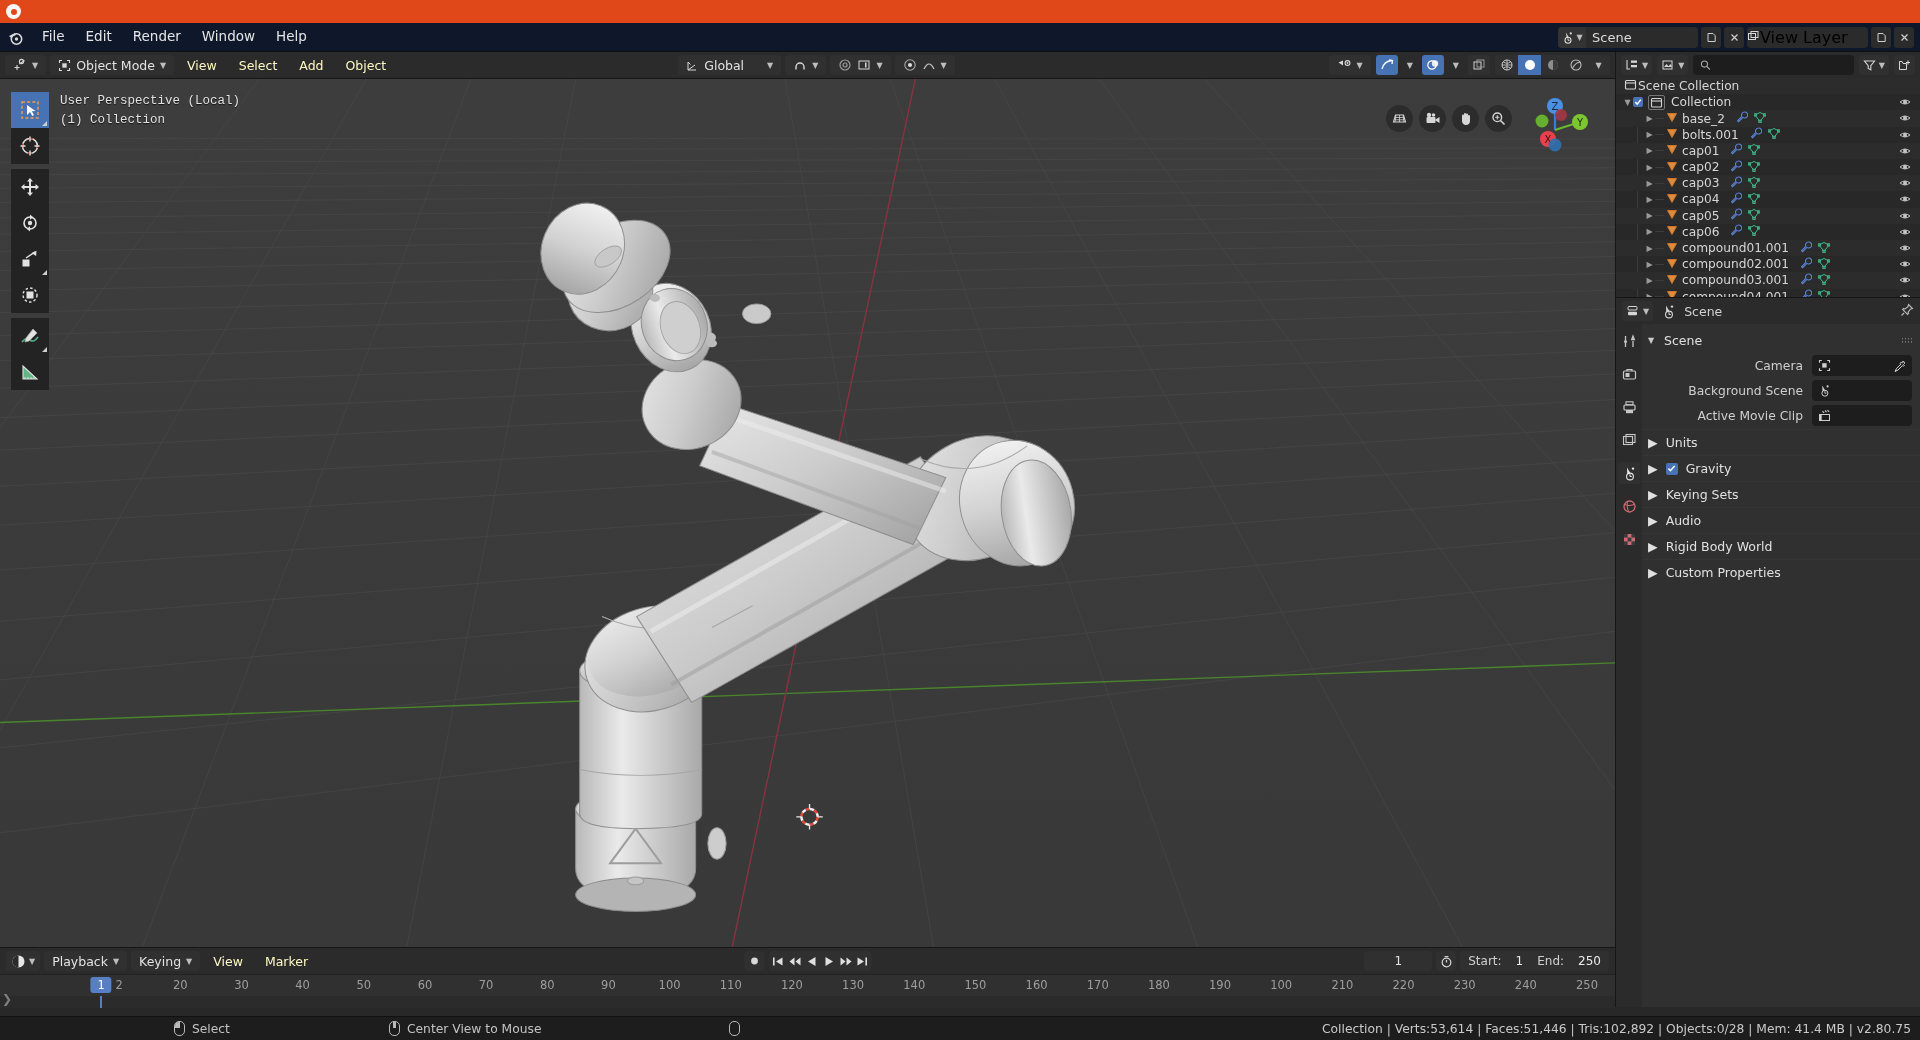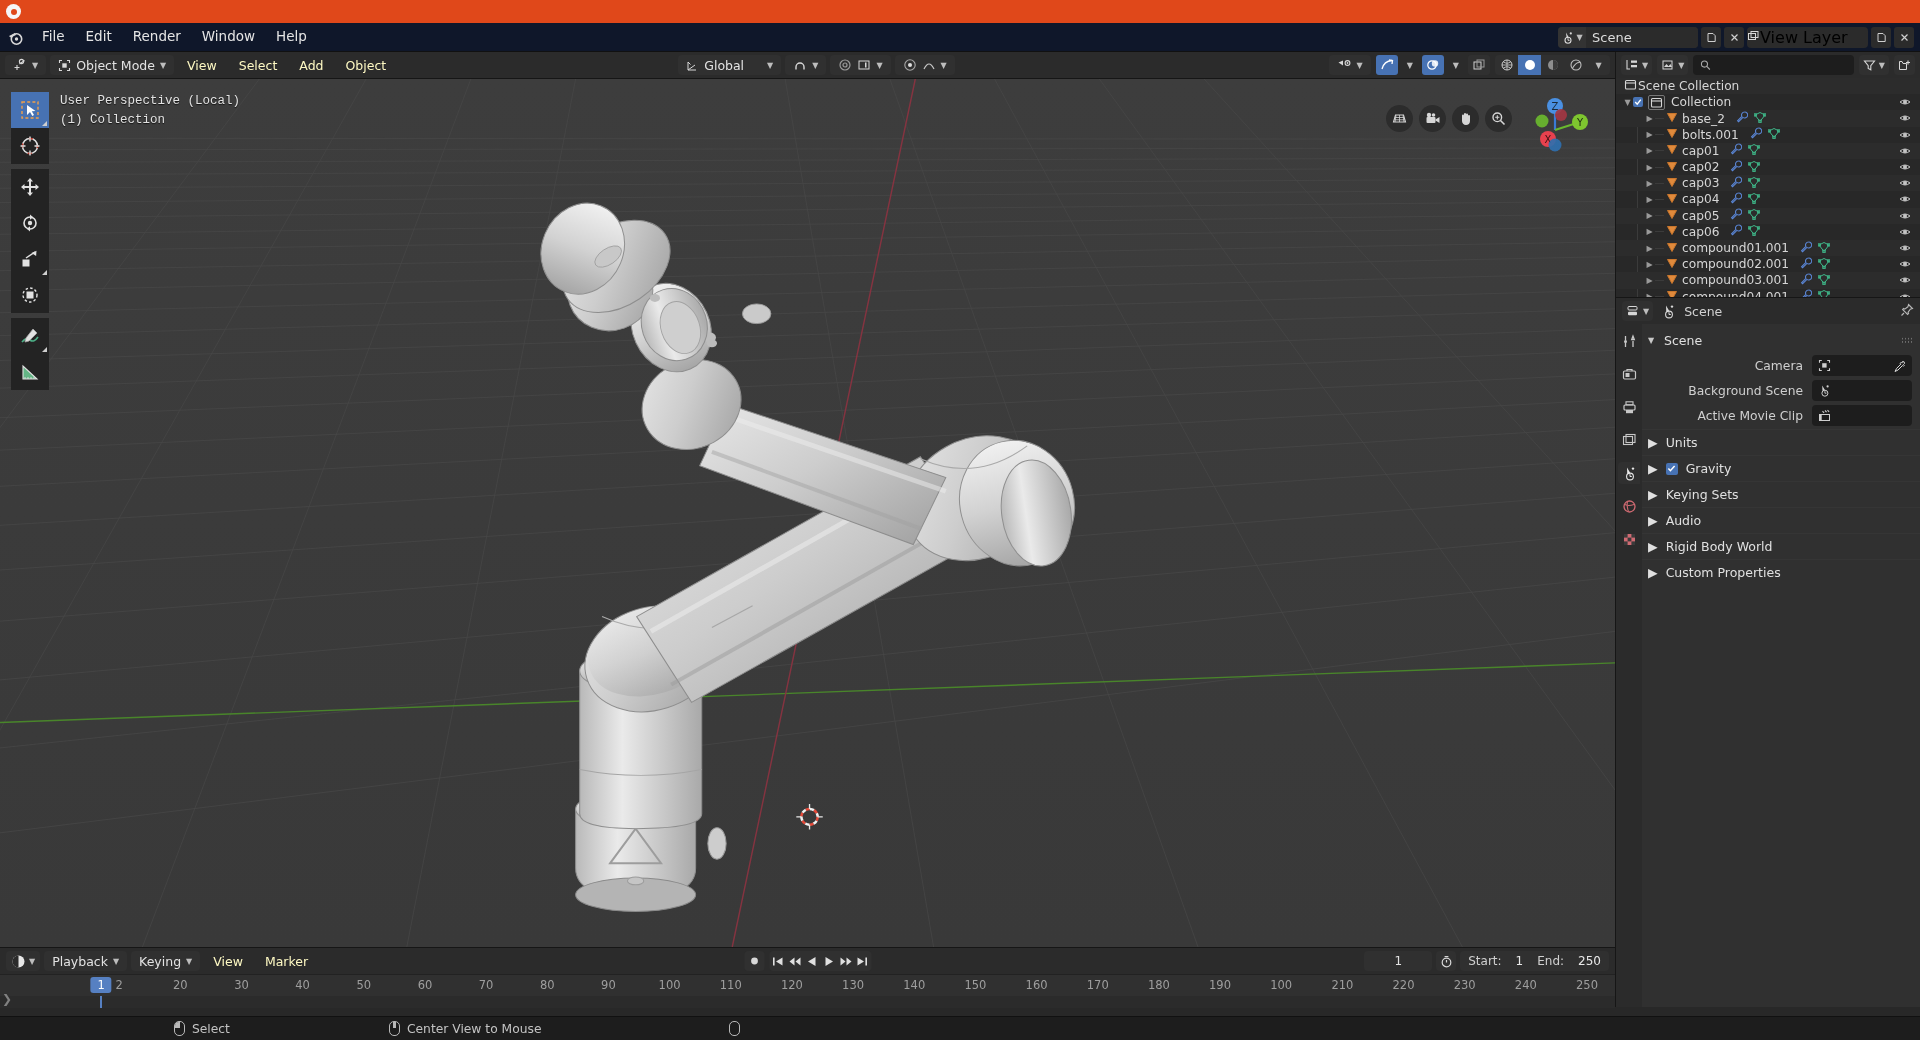--- a/index.html
+++ b/index.html
@@ -1310,14 +1310,15 @@
       <span class="mouse-ico l"></span>
       <span>Select</span>
     </div>
     <div class="sb-gap2"></div>
     <div class="sb-item">
       <span class="mouse-ico m"></span>
       <span>Center View to Mouse</span>
     </div>
     <div style="width:170px"></div>
     <span class="mouse-ico"></span>
+    <div class="sb-right">Collection | Verts:53,614 | Faces:51,446 | Tris:102,892 | Objects:0/28 | Mem: 41.4 MB | v2.80.75</div>
   </div>
 </div>
 
 </body></html>

